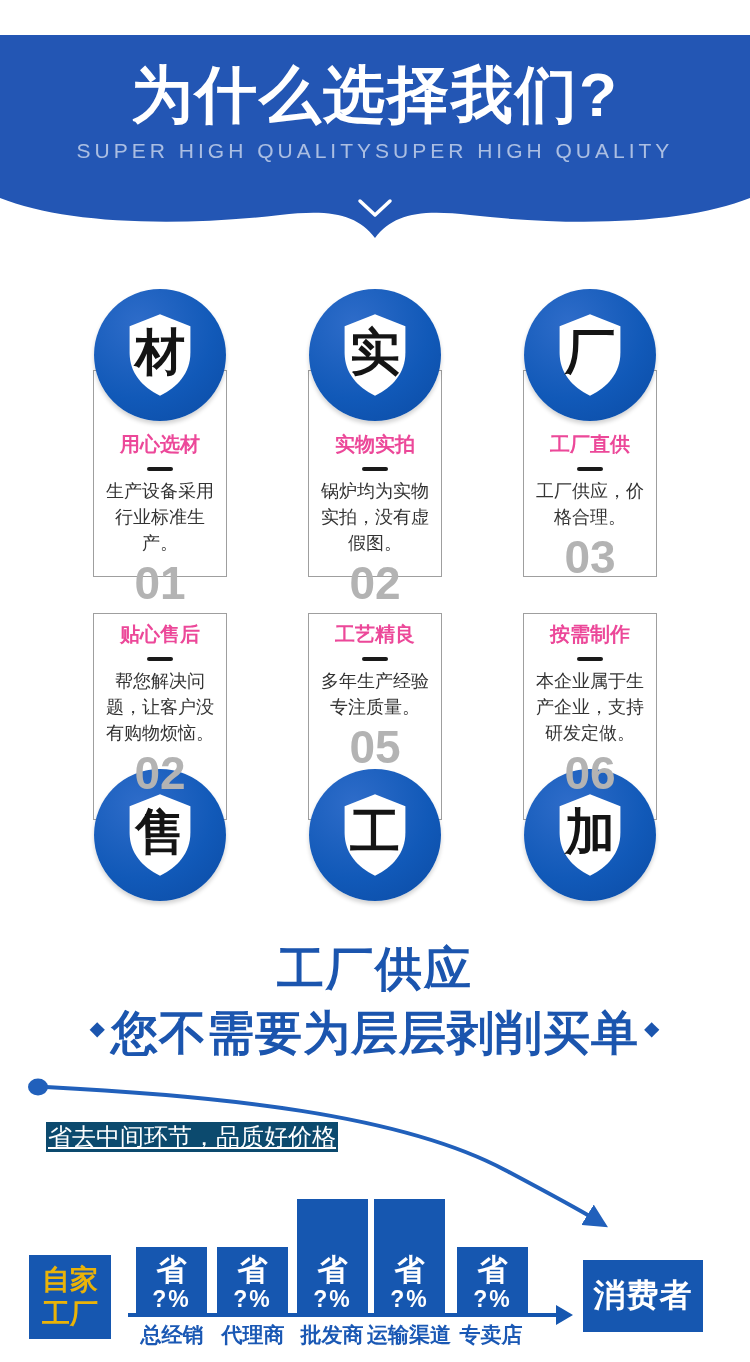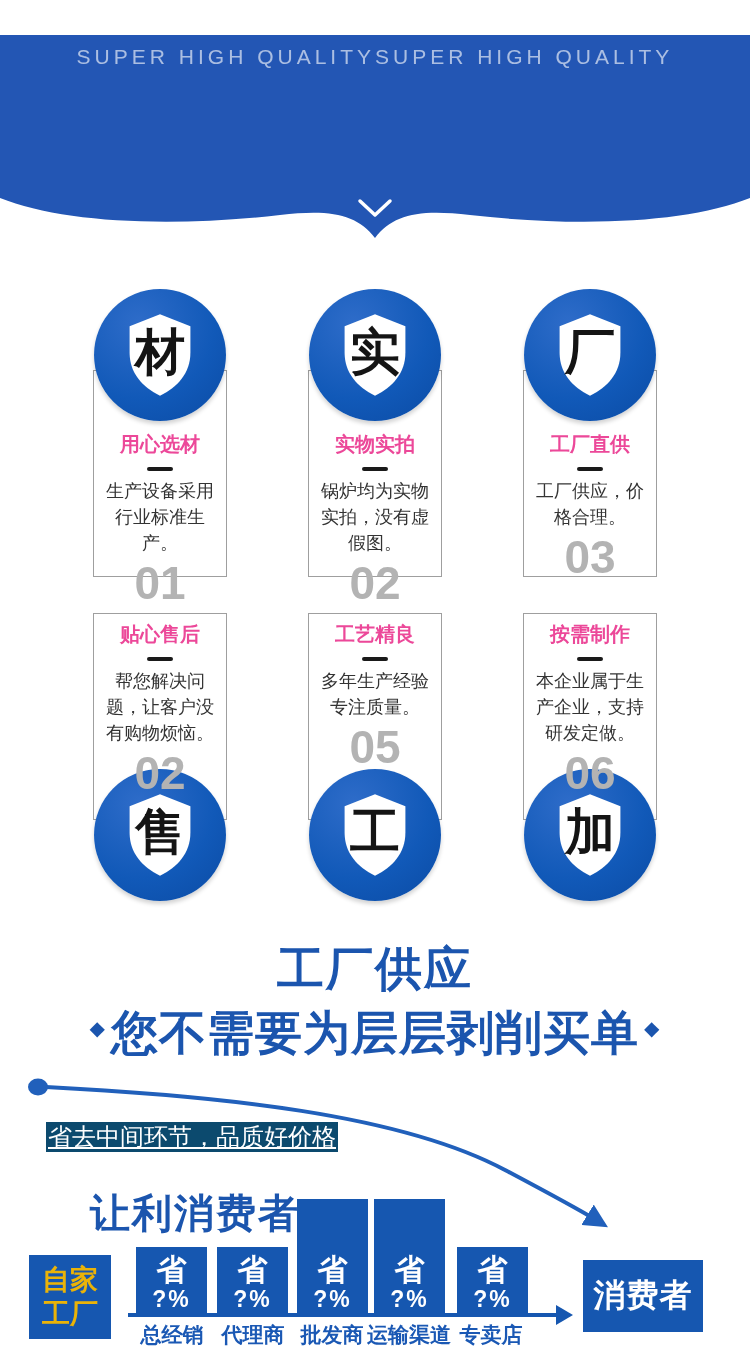--- a/index.html
+++ b/index.html
@@ -66,20 +66,21 @@
   .l1{left:172px;} .l2{left:253px;} .l3{left:332px;} .l4{left:409px;} .l5{left:491px;}
   .consumer-box{position:absolute;left:583px;top:1260px;width:120px;height:72px;background:#1657b0;
                 display:flex;justify-content:center;align-items:center;color:#ffffff;font-size:32px;font-weight:bold;letter-spacing:1px;}
 </style>
 </head>
 <body>
 
 <div class="page">
 
   <header class="banner">
+    <h1 class="banner-title">为什么选择我们?</h1>
     <div class="banner-subtitle">SUPER HIGH QUALITYSUPER HIGH QUALITY</div>
   </header>
   <svg class="wave" viewBox="0 0 750 55" preserveAspectRatio="none">
     <path d="M0,0 H750 V8 C690,32 585,38 470,25 C420,19 393,24 375,48 C357,24 330,19 280,25 C165,38 60,32 0,8 Z" fill="#2356b4"></path>
     <polyline points="360,11 375,25 390,11" fill="none" stroke="#ffffff" stroke-width="3.5" stroke-linecap="round" stroke-linejoin="round"></polyline>
   </svg>
 
   <article class="card badge-top c1">
     <div class="badge">
       <svg width="80" height="88" viewBox="0 0 100 110">
@@ -179,21 +180,20 @@
     <defs>
       <marker id="ah" markerWidth="6" markerHeight="6" refX="2.5" refY="3" orient="auto">
         <path d="M0,0 L6,3 L0,6 Z" fill="#2160bb"></path>
       </marker>
     </defs>
     <ellipse cx="38" cy="15" rx="10" ry="8.5" fill="#2160bb"></ellipse>
     <path d="M46,15 C220,24 400,42 505,98 C552,123 578,137 596,148" fill="none" stroke="#2160bb" stroke-width="4" marker-end="url(#ah)"></path>
   </svg>
 
   <div class="tag">省去中间环节，品质好价格低！</div>
-  <div class="benefit">让利消费者</div>
 
   <div class="source-box">
     <span>自家</span>
     <span>工厂</span>
   </div>
 
   <div class="step s1">
     <span class="save">省</span>
     <span class="pct">?%</span>
   </div>

